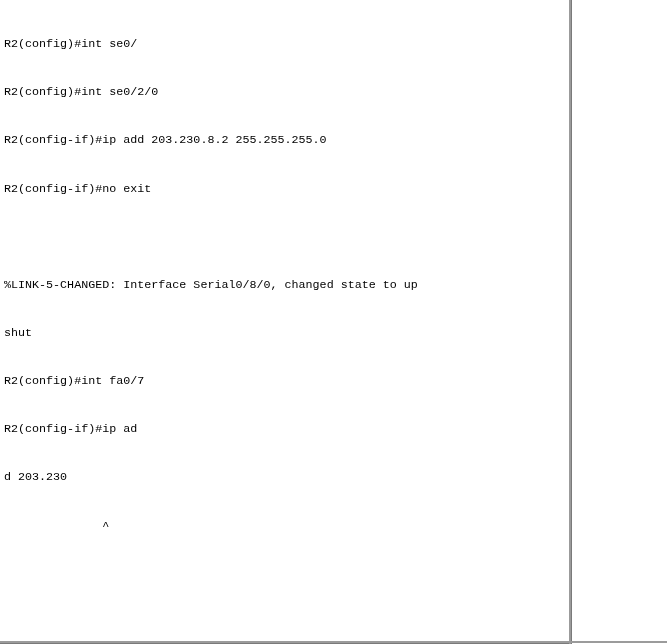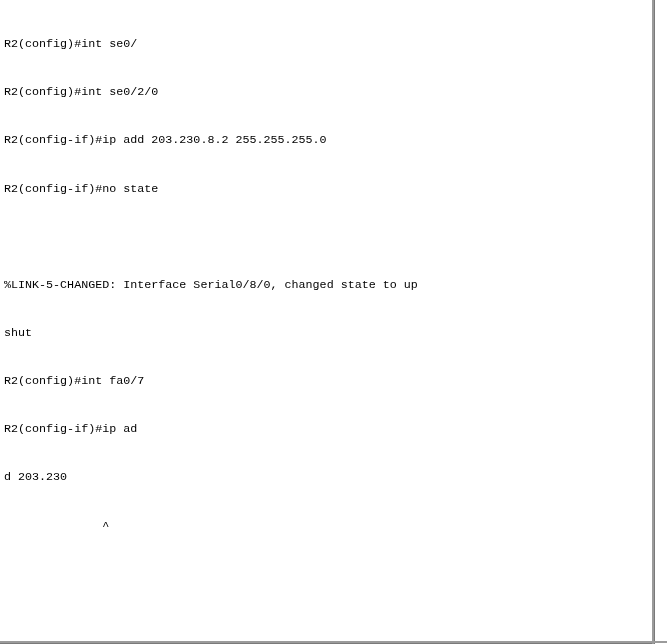--- a/index.html
+++ b/index.html
@@ -8,21 +8,21 @@
     background: #ffffff;
   }
   body {
     width: 667px;
     height: 644px;
     overflow: hidden;
     font-family: "Liberation Mono", "DejaVu Sans Mono", monospace;
   }
   #terminal {
     position: relative;
-    width: 655px;
+    width: 572px;
     height: 644px;
     background: #ffffff;
     color: #000000;
     box-sizing: border-box;
     padding: 4px 0 0 4px;
     border-right: 1px solid #7a7a7a;
     border-bottom: 1px solid #7a7a7a;
   }
   .console-text {
     font-family: "Liberation Mono", "DejaVu Sans Mono", monospace;
@@ -55,21 +55,21 @@
   }
 </style>
 </head>
 <body>
 
 <div id="terminal">
   <div class="console-text">
     <div class="line">R2(config)#int se0/</div>
     <div class="line">R2(config)#int se0/2/0</div>
     <div class="line">R2(config-if)#ip add 203.230.8.2 255.255.255.0</div>
-    <div class="line">R2(config-if)#no state</div>
+    <div class="line">R2(config-if)#no exit</div>
     <div class="line"></div>
     <div class="line">%LINK-5-CHANGED: Interface Serial0/8/0, changed state to up</div>
     <div class="line">shut</div>
     <div class="line">R2(config)#int fa0/7</div>
     <div class="line">R2(config-if)#ip ad</div>
     <div class="line">d 203.230</div>
     <div class="line">              ^</div>
     
     
     

